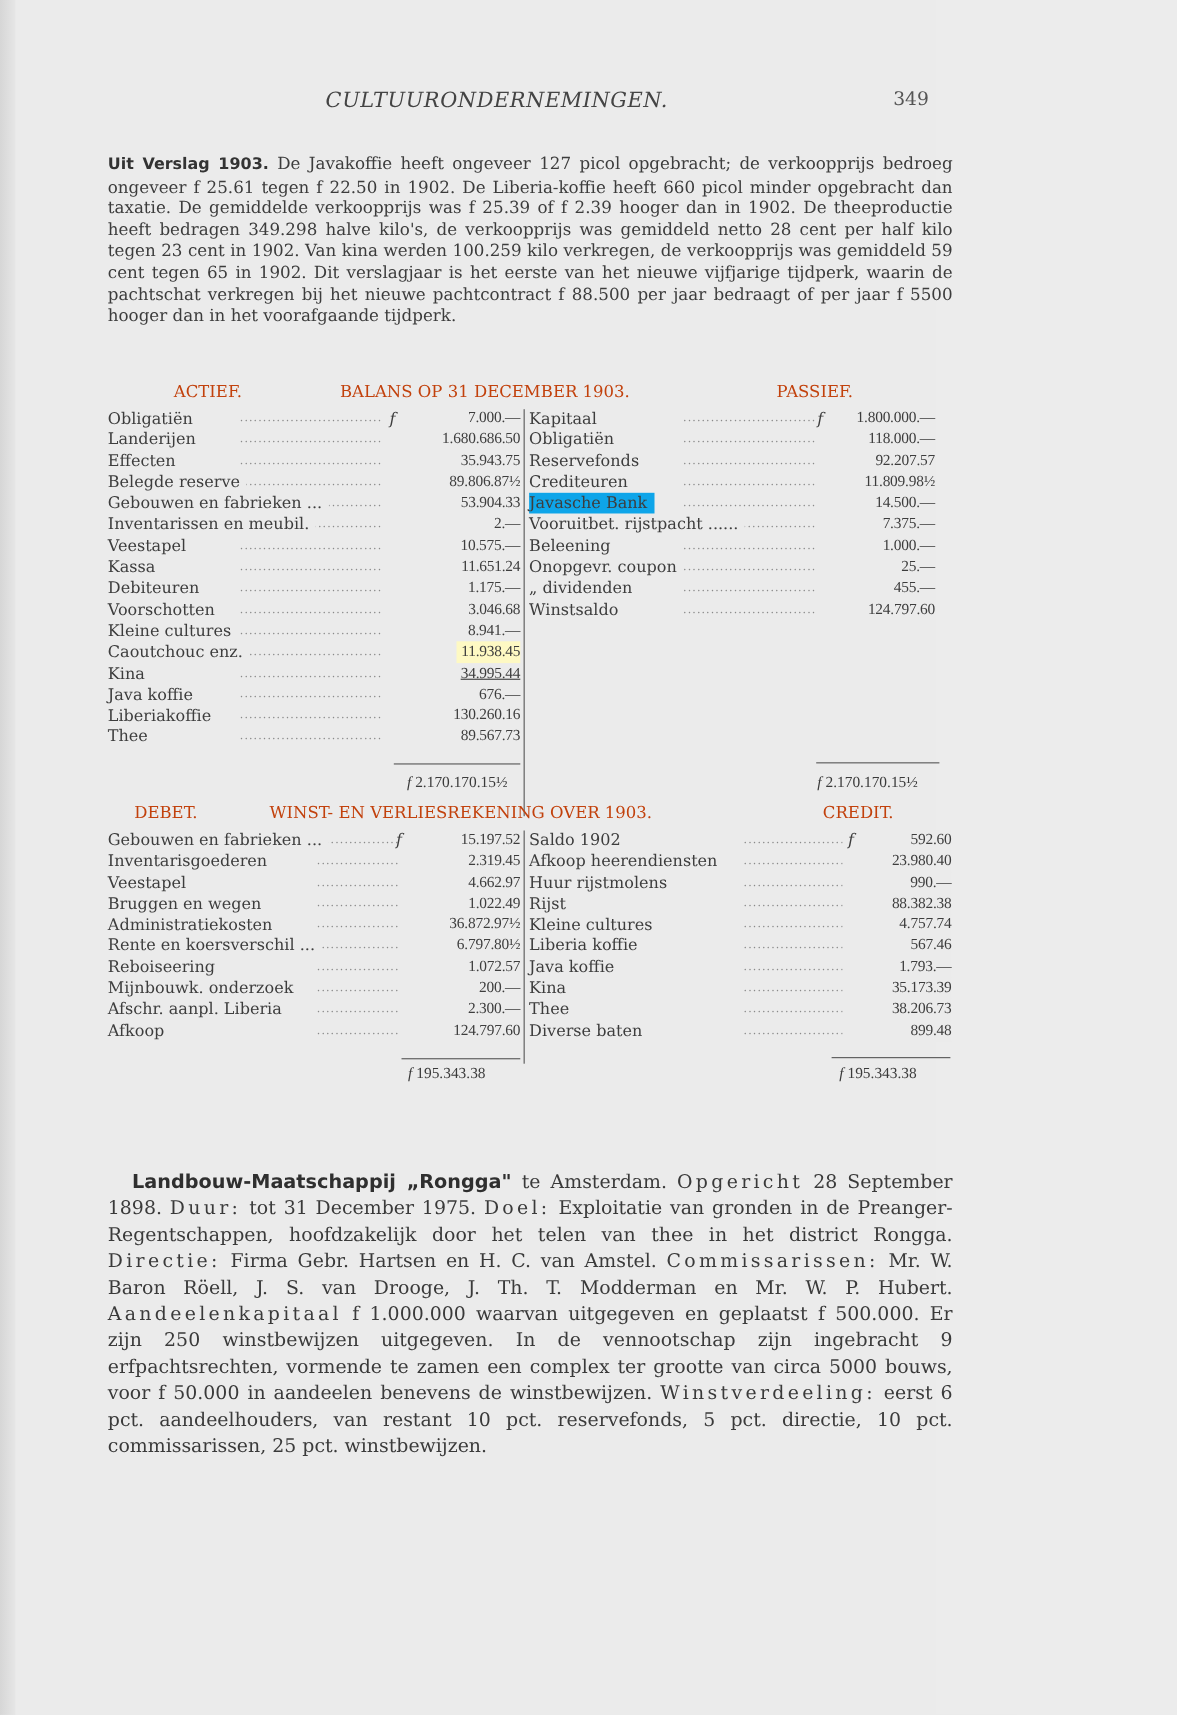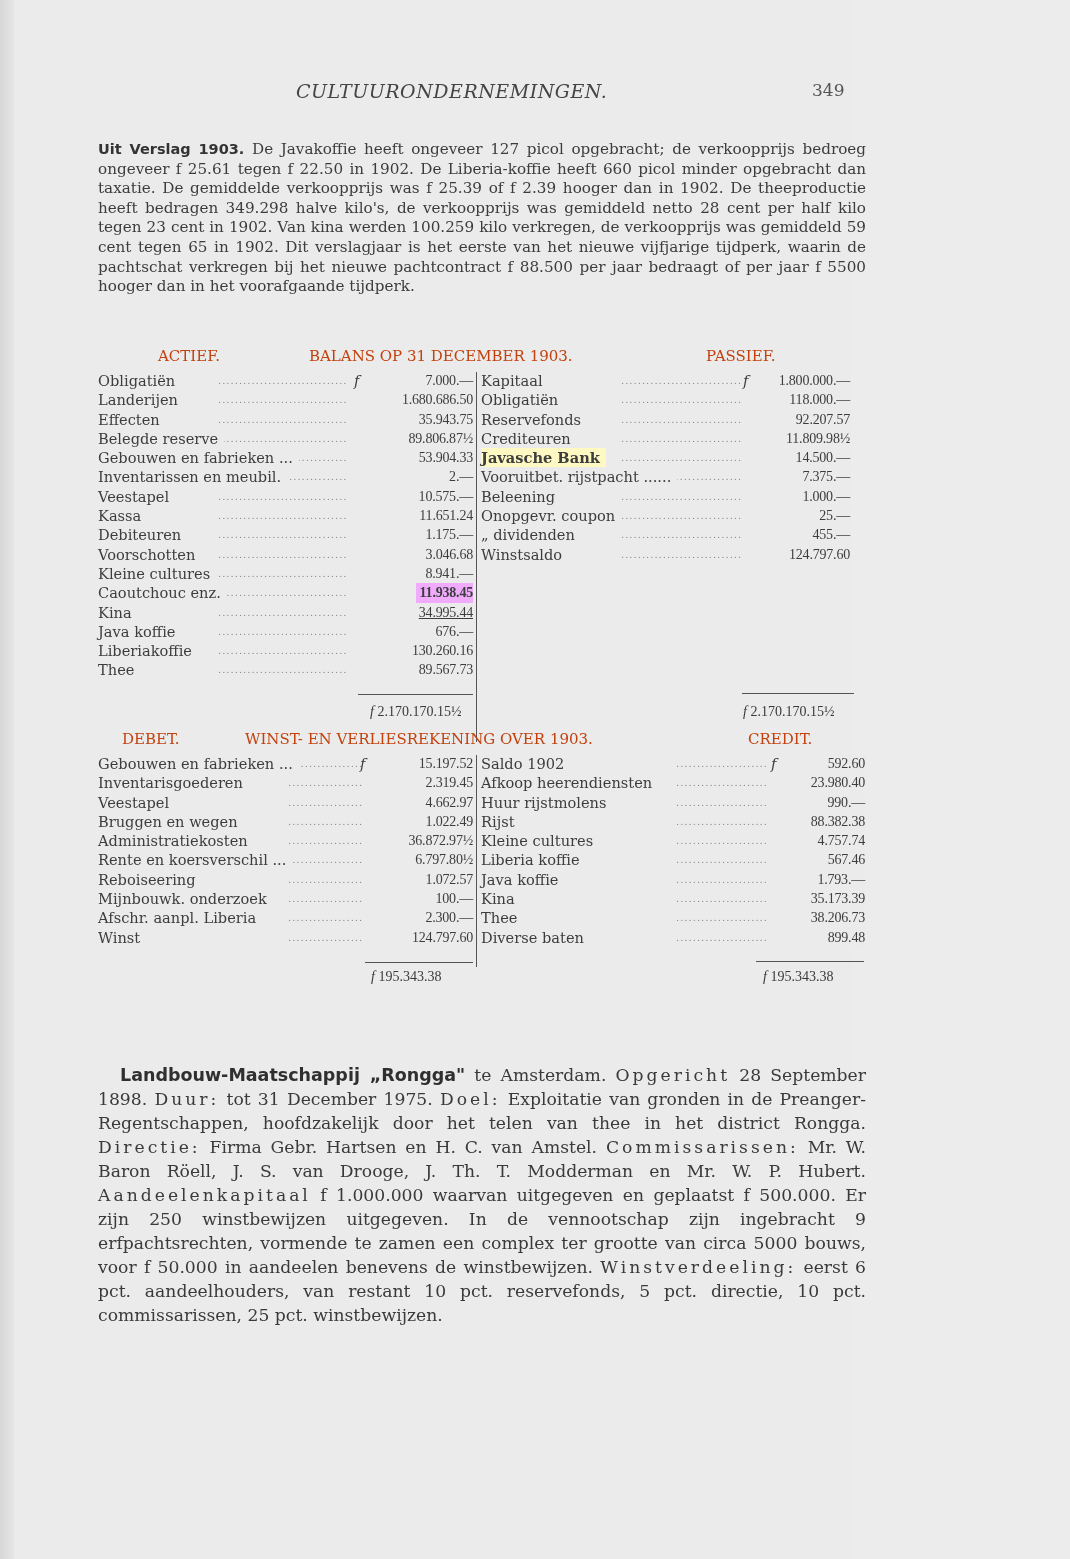--- a/index.html
+++ b/index.html
@@ -105,21 +105,21 @@
         <span class="val" style="background: rgb(235, 235, 235); padding-left: 4px;">3.046.68</span>
       </div>
       <div class="row">
         <span class="dots" style="left: 120px; width: 130px;">................................................................................</span>
         <span class="lbl" style="background: rgb(235, 235, 235); padding-right: 6px;">Kleine cultures</span>
         <span class="val" style="background: rgb(235, 235, 235); padding-left: 4px;">8.941.—</span>
       </div>
       <div class="row">
         <span class="dots" style="left: 120px; width: 130px;">................................................................................</span>
         <span class="lbl" style="background: rgb(235, 235, 235); padding-right: 6px;">Caoutchouc enz.</span>
-        <span class="val" style="background: #f0abfc; padding-left: 4px; font-weight: bold;">11.938.45</span>
+        <span class="val" style="background: #fef9c3; padding-left: 4px;">11.938.45</span>
       </div>
       <div class="row">
         <span class="dots" style="left: 120px; width: 130px;">................................................................................</span>
         <span class="lbl" style="background: rgb(235, 235, 235); padding-right: 6px;">Kina</span>
         <span class="val" style="background: rgb(235, 235, 235); padding-left: 4px; text-decoration: underline;">34.995.44</span>
       </div>
       <div class="row">
         <span class="dots" style="left: 120px; width: 130px;">................................................................................</span>
         <span class="lbl" style="background: rgb(235, 235, 235); padding-right: 6px;">Java koffie</span>
         <span class="val" style="background: rgb(235, 235, 235); padding-left: 4px;">676.—</span>
@@ -153,21 +153,21 @@
         <span class="lbl" style="background: rgb(235, 235, 235); padding-right: 6px;">Reservefonds</span>
         <span class="val" style="background: rgb(235, 235, 235); padding-left: 4px;">92.207.57</span>
       </div>
       <div class="row">
         <span class="dots" style="left: 140px; width: 120px;">................................................................................</span>
         <span class="lbl" style="background: rgb(235, 235, 235); padding-right: 6px;">Crediteuren</span>
         <span class="val" style="background: rgb(235, 235, 235); padding-left: 4px;">11.809.98½</span>
       </div>
       <div class="row">
         <span class="dots" style="left: 140px; width: 120px;">................................................................................</span>
-        <span class="lbl" style="background: #fef9c3; padding-right: 6px; font-weight: bold;">Javasche Bank</span>
+        <span class="lbl" style="background: #0ea5e9; padding-right: 6px;">Javasche Bank</span>
         <span class="val" style="background: rgb(235, 235, 235); padding-left: 4px;">14.500.—</span>
       </div>
       <div class="row">
         <span class="dots" style="left: 140px; width: 120px;">................................................................................</span>
         <span class="lbl" style="background: rgb(235, 235, 235); padding-right: 6px;">Vooruitbet. rijstpacht ......</span>
         <span class="val" style="background: rgb(235, 235, 235); padding-left: 4px;">7.375.—</span>
       </div>
       <div class="row">
         <span class="dots" style="left: 140px; width: 120px;">................................................................................</span>
         <span class="lbl" style="background: rgb(235, 235, 235); padding-right: 6px;">Beleening</span>
@@ -232,30 +232,30 @@
         <span class="val" style="background: rgb(235, 235, 235); padding-left: 4px;">6.797.80½</span>
       </div>
       <div class="row">
         <span class="dots" style="left: 190px; width: 75px;">................................................................................</span>
         <span class="lbl" style="background: rgb(235, 235, 235); padding-right: 6px;">Reboiseering</span>
         <span class="val" style="background: rgb(235, 235, 235); padding-left: 4px;">1.072.57</span>
       </div>
       <div class="row">
         <span class="dots" style="left: 190px; width: 75px;">................................................................................</span>
         <span class="lbl" style="background: rgb(235, 235, 235); padding-right: 6px;">Mijnbouwk. onderzoek</span>
-        <span class="val" style="background: rgb(235, 235, 235); padding-left: 4px;">100.—</span>
+        <span class="val" style="background: rgb(235, 235, 235); padding-left: 4px;">200.—</span>
       </div>
       <div class="row">
         <span class="dots" style="left: 190px; width: 75px;">................................................................................</span>
         <span class="lbl" style="background: rgb(235, 235, 235); padding-right: 6px;">Afschr. aanpl. Liberia</span>
         <span class="val" style="background: rgb(235, 235, 235); padding-left: 4px;">2.300.—</span>
       </div>
       <div class="row">
         <span class="dots" style="left: 190px; width: 75px;">................................................................................</span>
-        <span class="lbl" style="background: rgb(235, 235, 235); padding-right: 6px;">Winst</span>
+        <span class="lbl" style="background: rgb(235, 235, 235); padding-right: 6px;">Afkoop</span>
         <span class="val" style="background: rgb(235, 235, 235); padding-left: 4px;">124.797.60</span>
       </div>
     </div>
   <div class="vline" style="left:476px; top:755px; height:212px;"></div>
   <div class="tbl" id="credit" style="left:481px; top:754px; width:384px;">
       <div class="row">
         <span class="dots" style="left: 195px; width: 90px;">................................................................................</span>
         <span class="lbl" style="background: rgb(235, 235, 235); padding-right: 6px;">Saldo 1902</span>
         <span class="cur" style="left: 290px;">f</span>
         <span class="val" style="background: rgb(235, 235, 235); padding-left: 4px;">592.60</span>

